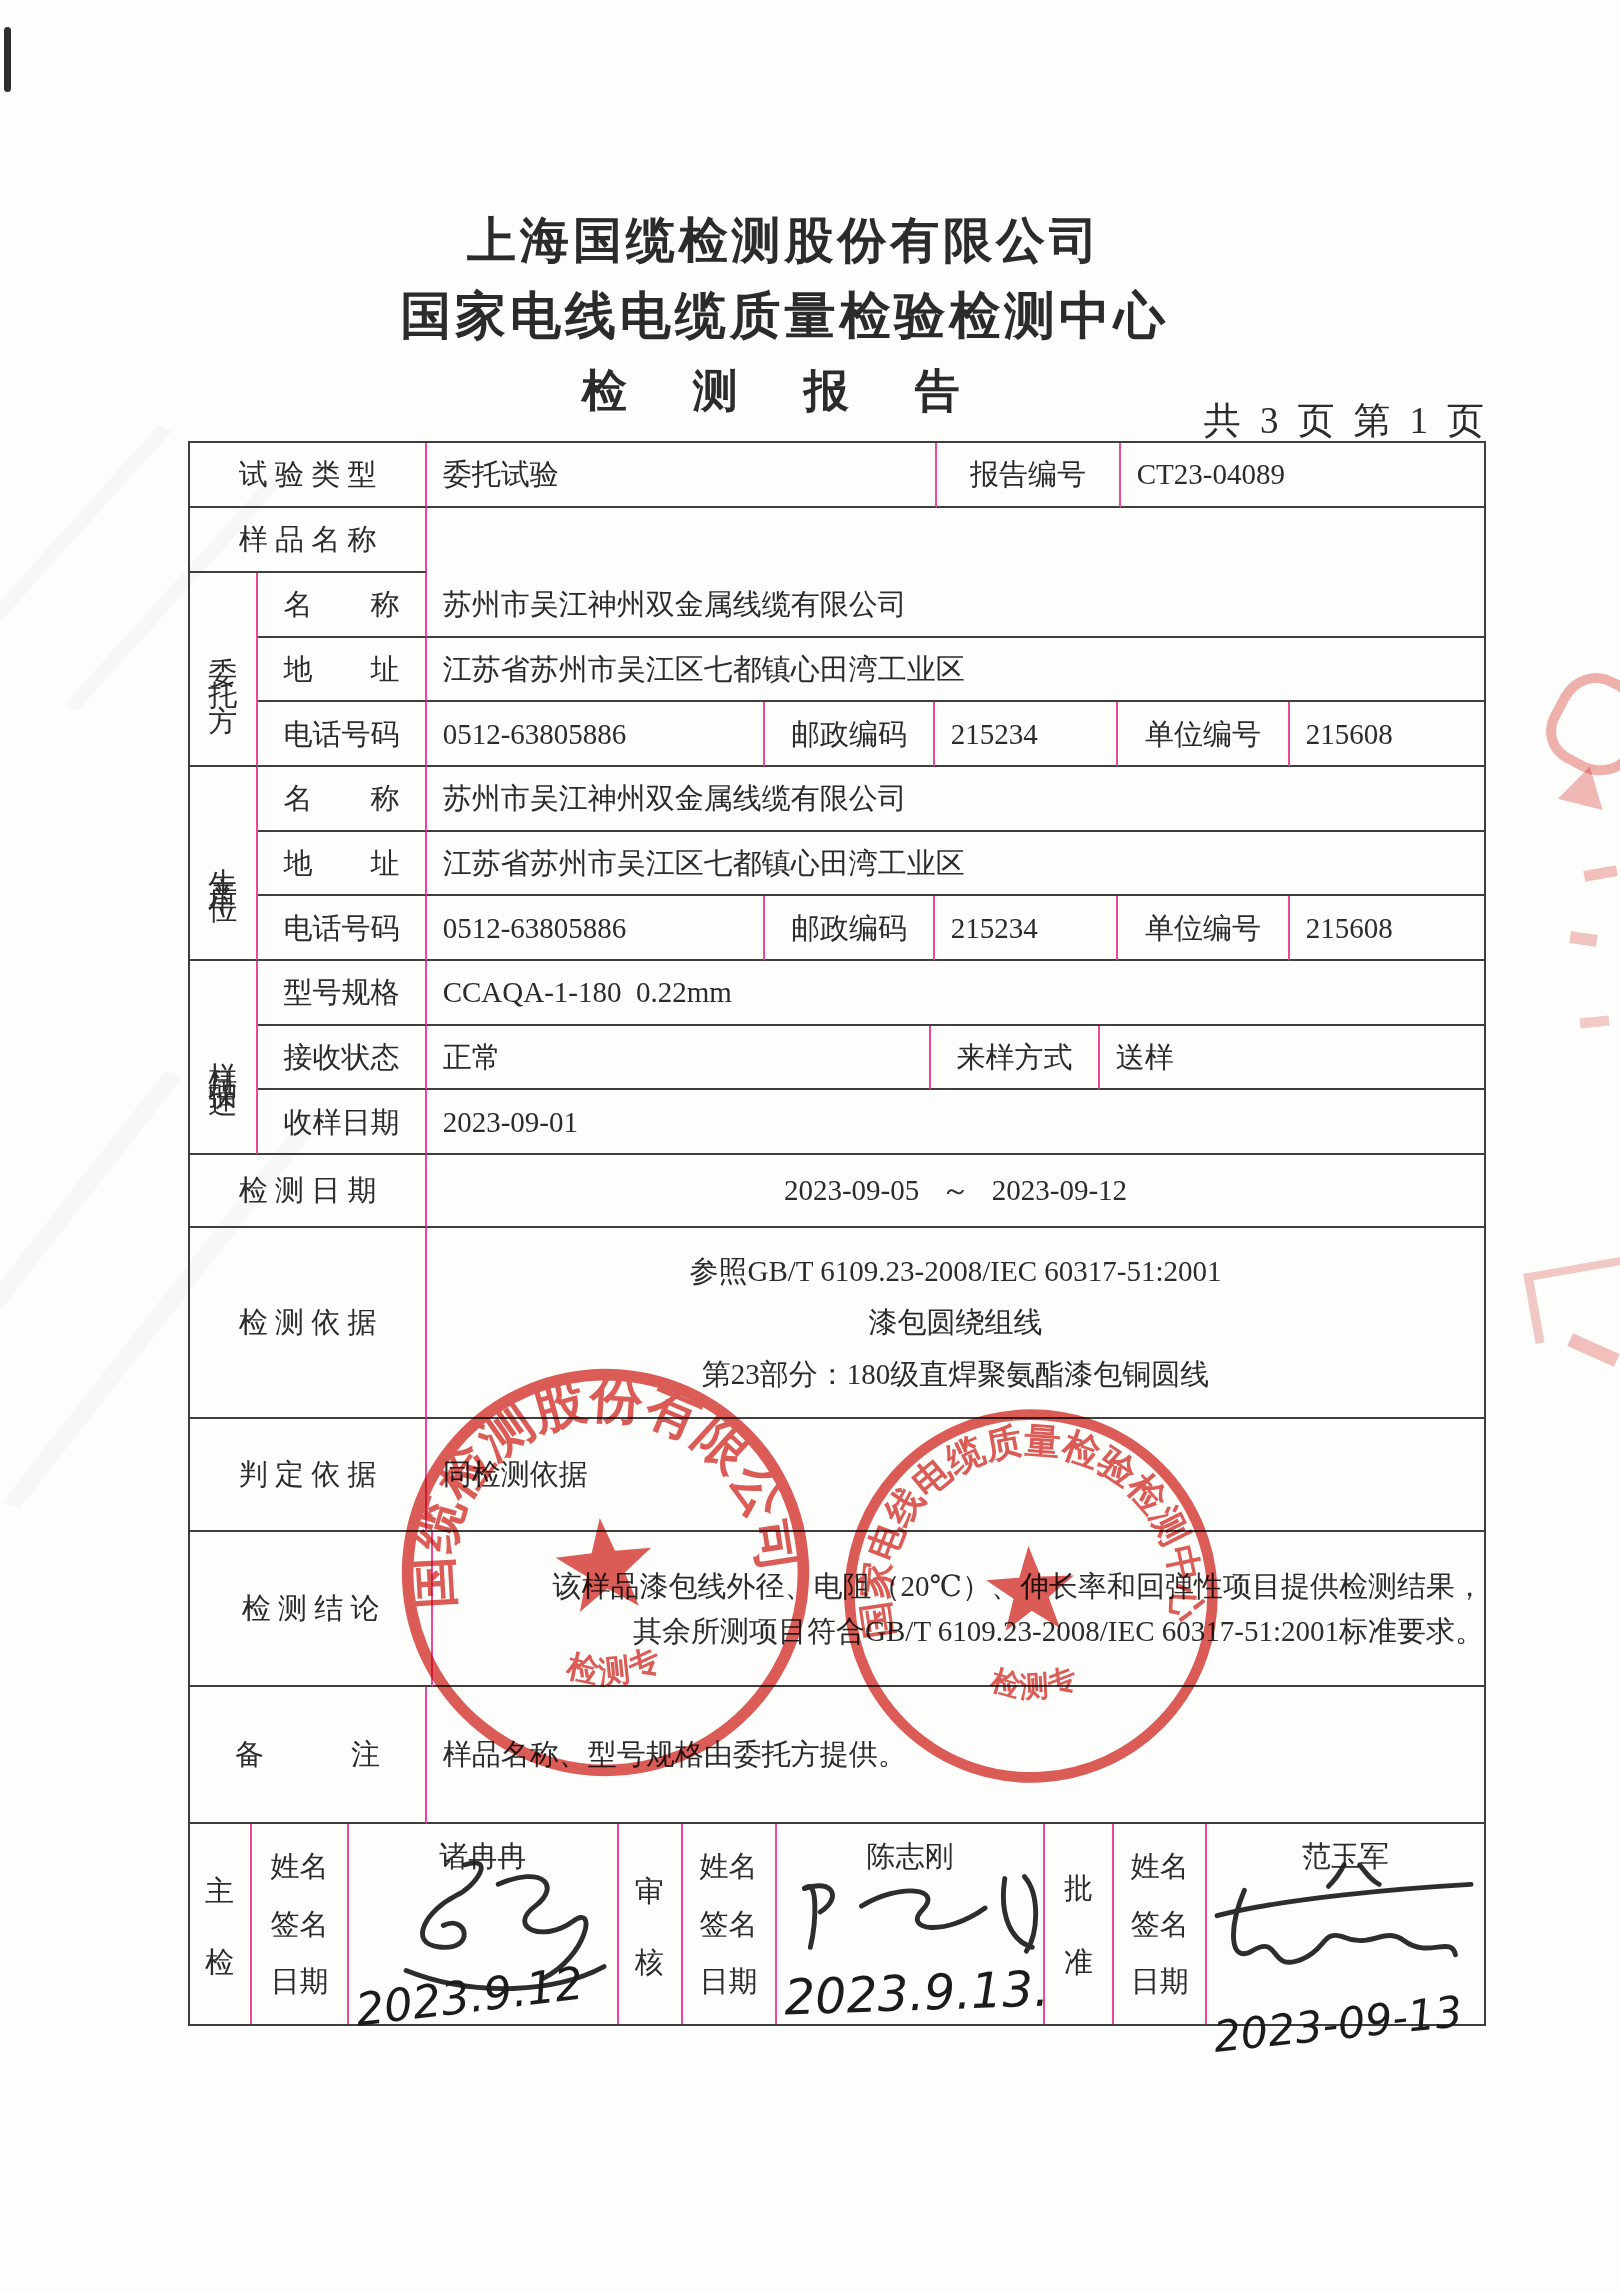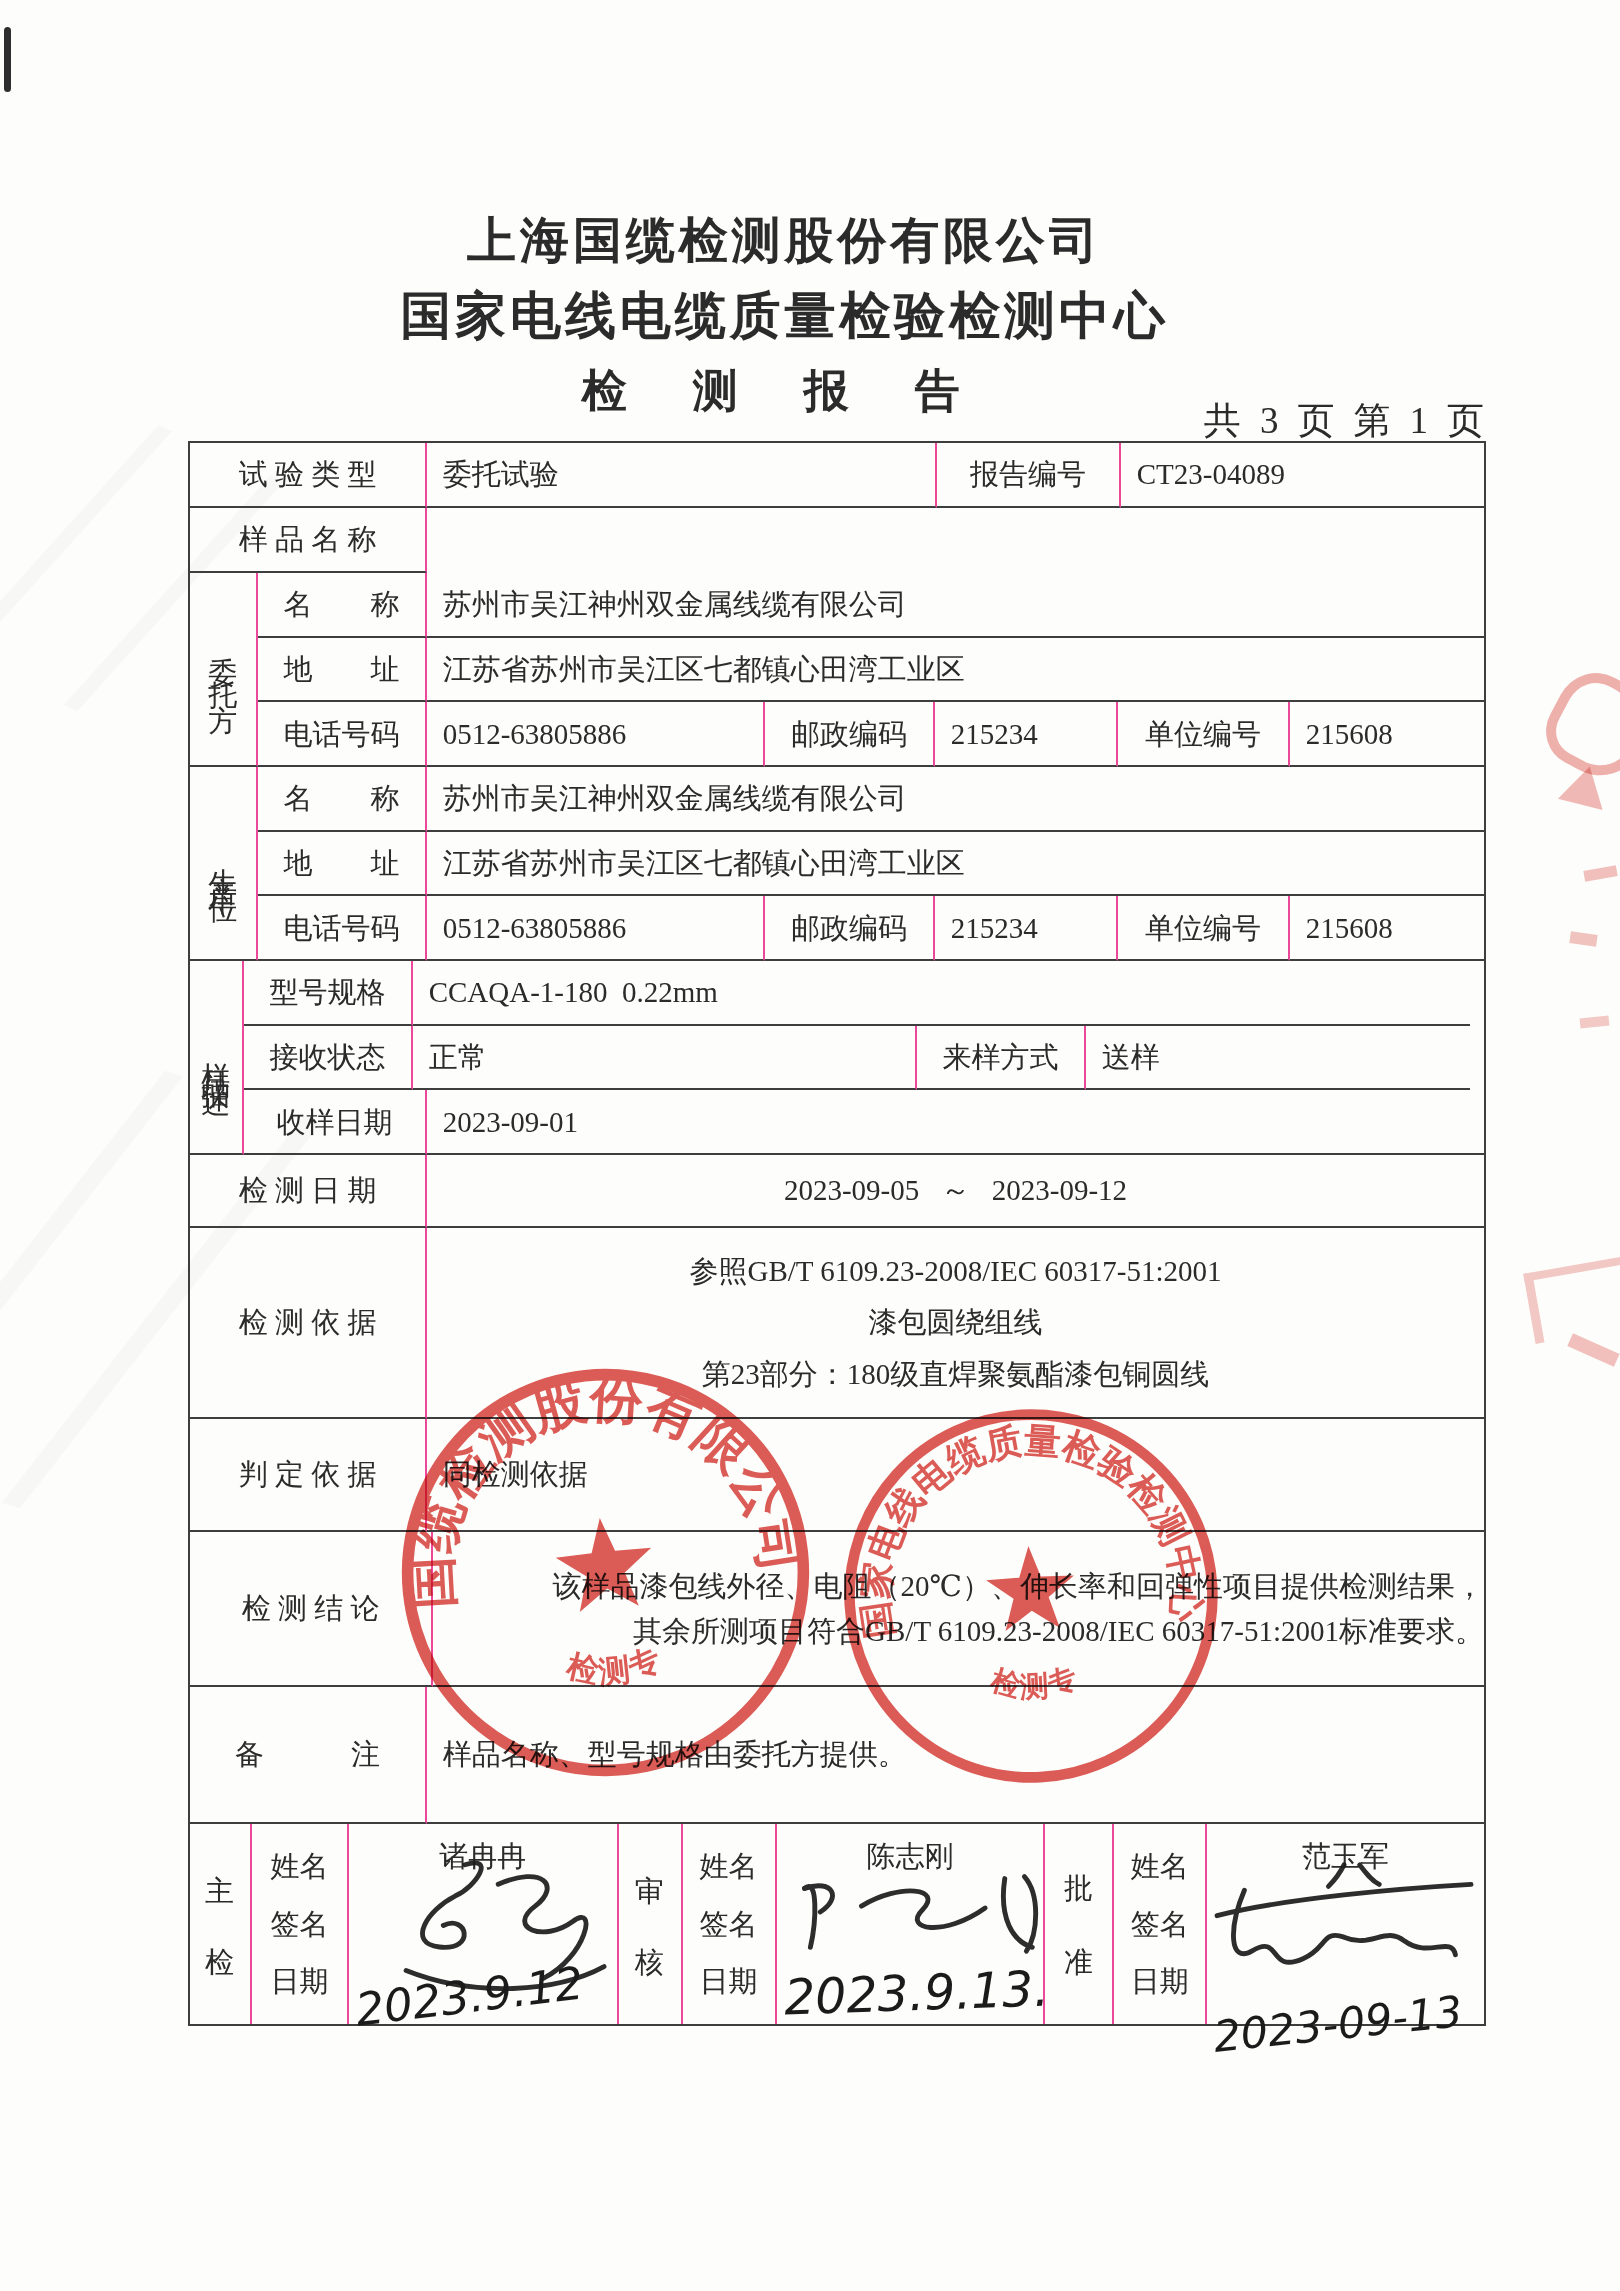--- a/index.html
+++ b/index.html
@@ -127,21 +127,21 @@
           <div class="c lab" style="width:169px">型号规格</div>
           <div class="c val last pre" style="width:1057px">CCAQA-1-180  0.22mm</div>
         </div>
         <div class="r" style="height:65px">
           <div class="c lab" style="width:169px">接收状态</div>
           <div class="c val" style="width:504px">正常</div>
           <div class="c lab" style="width:169px">来样方式</div>
           <div class="c val last" style="width:384px">送样</div>
         </div>
         <div class="r" style="height:65px">
-          <div class="c lab" style="width:183px">收样日期</div>
+          <div class="c lab" style="width:169px">收样日期</div>
           <div class="c val last" style="width:1057px">2023-09-01</div>
         </div>
       </div>
     </div>
 
     <div class="r" style="height:73px">
       <div class="c lab" style="width:237px">检 测 日 期</div>
       <div class="c ctr last pre" style="width:1057px">2023-09-05   ～   2023-09-12</div>
     </div>
 

